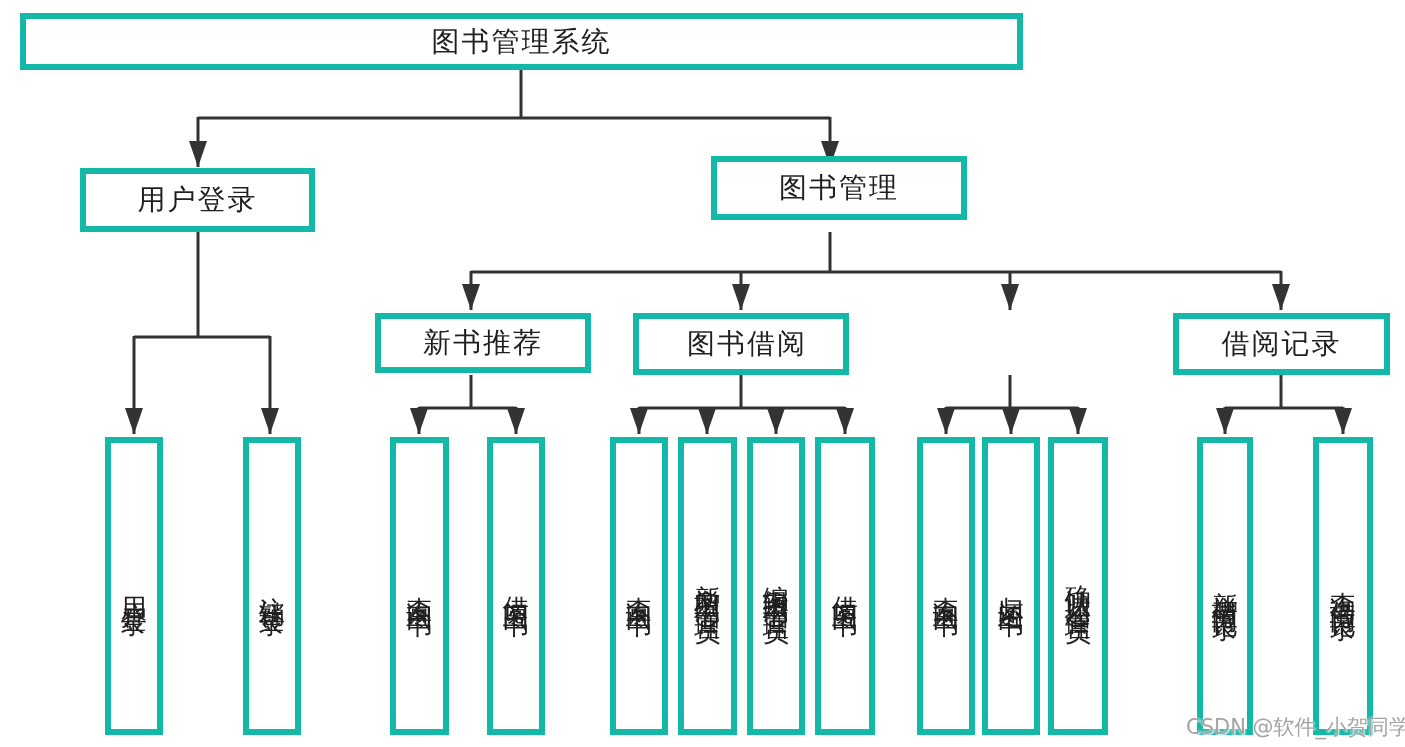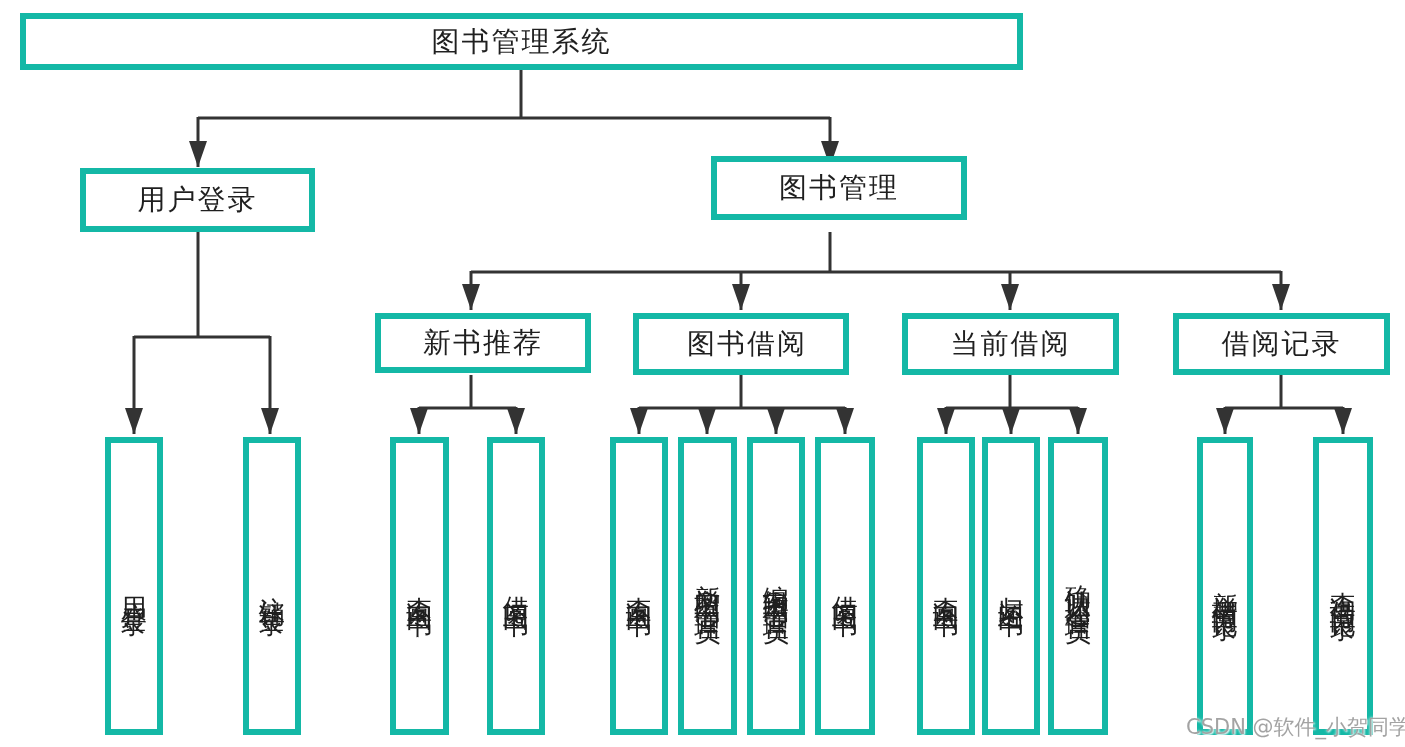--- a/index.html
+++ b/index.html
@@ -112,21 +112,20 @@
     </g>
   </svg>
 
   <div class="node hnode" style="left:20px; top:13px; width:1003px; height:57px;">图书管理系统</div>
 
   <div class="node hnode" style="left:80px; top:168px; width:235px; height:64px;">用户登录</div>
   <div class="node hnode" style="left:711px; top:156px; width:256px; height:64px;">图书管理</div>
 
   <div class="node hnode" style="left:363px; top:313px; width:216px; height:60px;margin-left:12px;">新书推荐</div>
   <div class="node hnode" style="left:633px; top:313px; width:216px; height:62px;padding-left:12px;">图书借阅</div>
-  <div class="node hnode" style="left:902px; top:313px; width:217px; height:62px;">当前借阅</div>
   <div class="node hnode" style="left:1173px; top:313px; width:217px; height:62px;text-align:center;">借阅记录</div>
 
   <div class="node vnode" style="left:105px; top:437px; width:58px; height:298px;">
     <span class="vtext">用户登录</span>
   </div>
   <div class="node vnode" style="left:243px; top:437px; width:58px; height:298px;">
     <span class="vtext">注销登录</span>
   </div>
 
   <div class="node vnode" style="left:390px; top:437px; width:59px; height:298px;">

